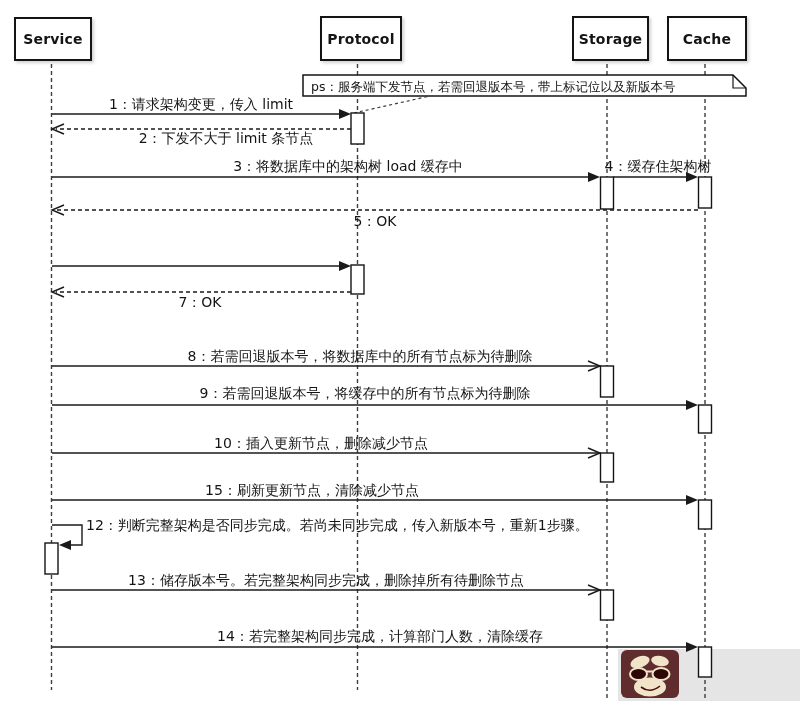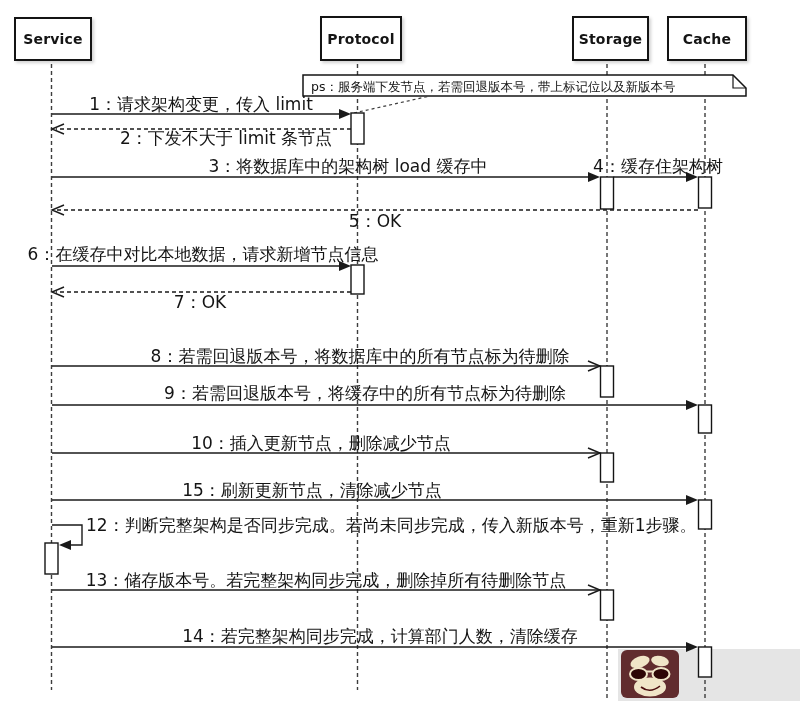--- a/index.html
+++ b/index.html
@@ -6,21 +6,21 @@
   body{font-family:"DejaVu Sans","Liberation Sans",sans-serif;}
   .stage{position:relative;width:800px;height:707px;background:#ffffff;overflow:hidden;}
   svg.layer{position:absolute;left:0;top:0;}
   .participant{
     position:absolute;background:#ffffff;border:2px solid #141414;
     box-shadow:2px 2px 3px rgba(0,0,0,.18);
     display:flex;align-items:center;justify-content:center;
     font-weight:bold;font-size:14px;color:#141414;letter-spacing:.2px;z-index:3;
   }
   .msg-label{
-    position:absolute;font-size:17px;color:#141414;white-space:nowrap;z-index:2;line-height:15px;
+    position:absolute;font-size:14px;color:#141414;white-space:nowrap;z-index:2;line-height:15px;
   }
   .msg-label.c{transform:translateX(-50%);}
   .note-text{
     position:absolute;font-size:12.5px;color:#141414;white-space:nowrap;z-index:3;line-height:15px;text-align:center;
   }
 </style>
 </head>
 <body>
 
 <div class="stage">
@@ -155,21 +155,20 @@
     <span>Storage</span>
   </div>
 
   <div class="note-text" style="left:311px;top:79px;">ps：服务端下发节点，若需回退版本号，带上标记位以及新版本号</div>
 
   <div class="msg-label c" style="left:201px;top:97px;">1：请求架构变更，传入 limit</div>
   <div class="msg-label c" style="left:226px;top:131px;">2：下发不大于 limit 条节点</div>
   <div class="msg-label c" style="left:348px;top:159px;">3：将数据库中的架构树 load 缓存中</div>
   <div class="msg-label c" style="left:658px;top:159px;">4：缓存住架构树</div>
   <div class="msg-label c" style="left:375px;top:214px;">5：OK</div>
-  <div class="msg-label c" style="left:203px;top:247px;">6：在缓存中对比本地数据，请求新增节点信息</div>
   <div class="msg-label c" style="left:200px;top:295px;">7：OK</div>
   <div class="msg-label c" style="left:337px;top:349px;margin-left:23px;">8：若需回退版本号，将数据库中的所有节点标为待删除</div>
   <div class="msg-label c" style="left:365px;top:386px;">9：若需回退版本号，将缓存中的所有节点标为待删除</div>
   <div class="msg-label c" style="left:321px;top:436px;">10：插入更新节点，删除减少节点</div>
   <div class="msg-label c" style="left:312px;top:483px;">15：刷新更新节点，清除减少节点</div>
   <div class="msg-label" style="left:86px;top:518px;">12：判断完整架构是否同步完成。若尚未同步完成，传入新版本号，重新1步骤。</div>
   <div class="msg-label c" style="left:326px;top:573px;">13：储存版本号。若完整架构同步完成，删除掉所有待删除节点</div>
   <div class="msg-label c" style="left:380px;top:629px;">14：若完整架构同步完成，计算部门人数，清除缓存</div>
 
 </div>

